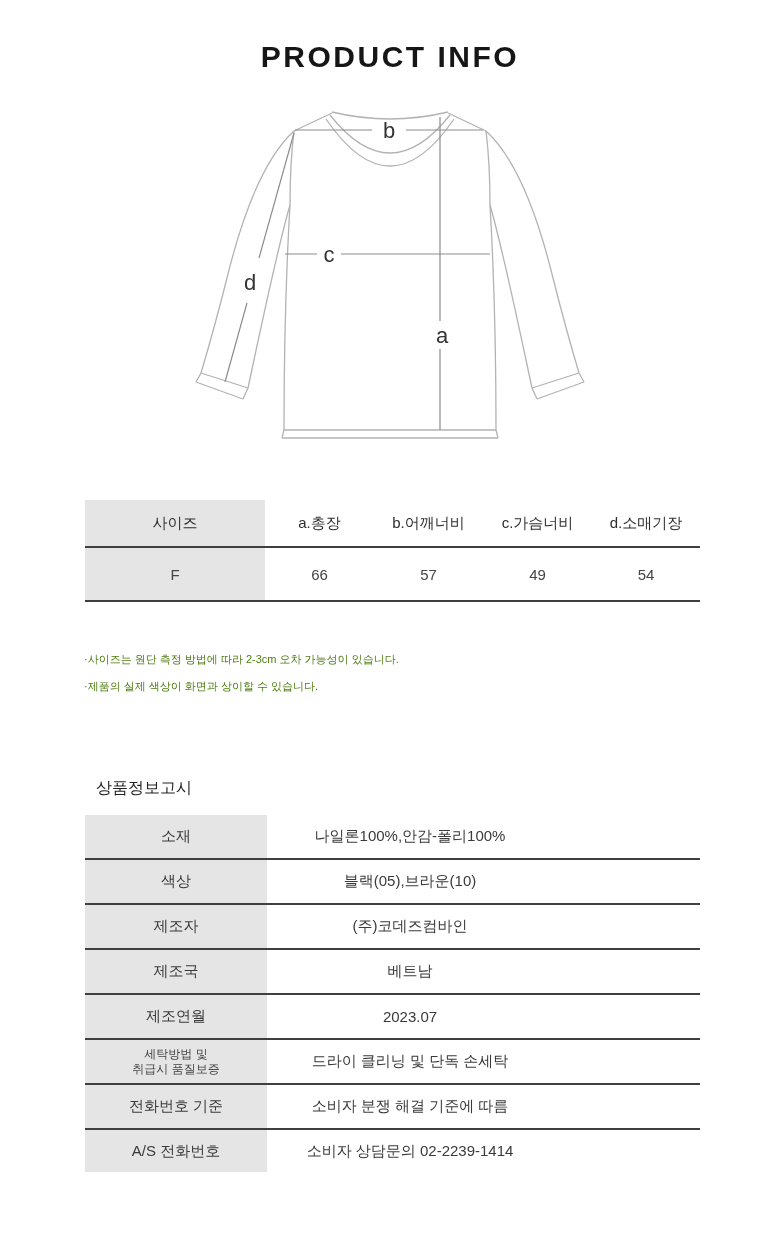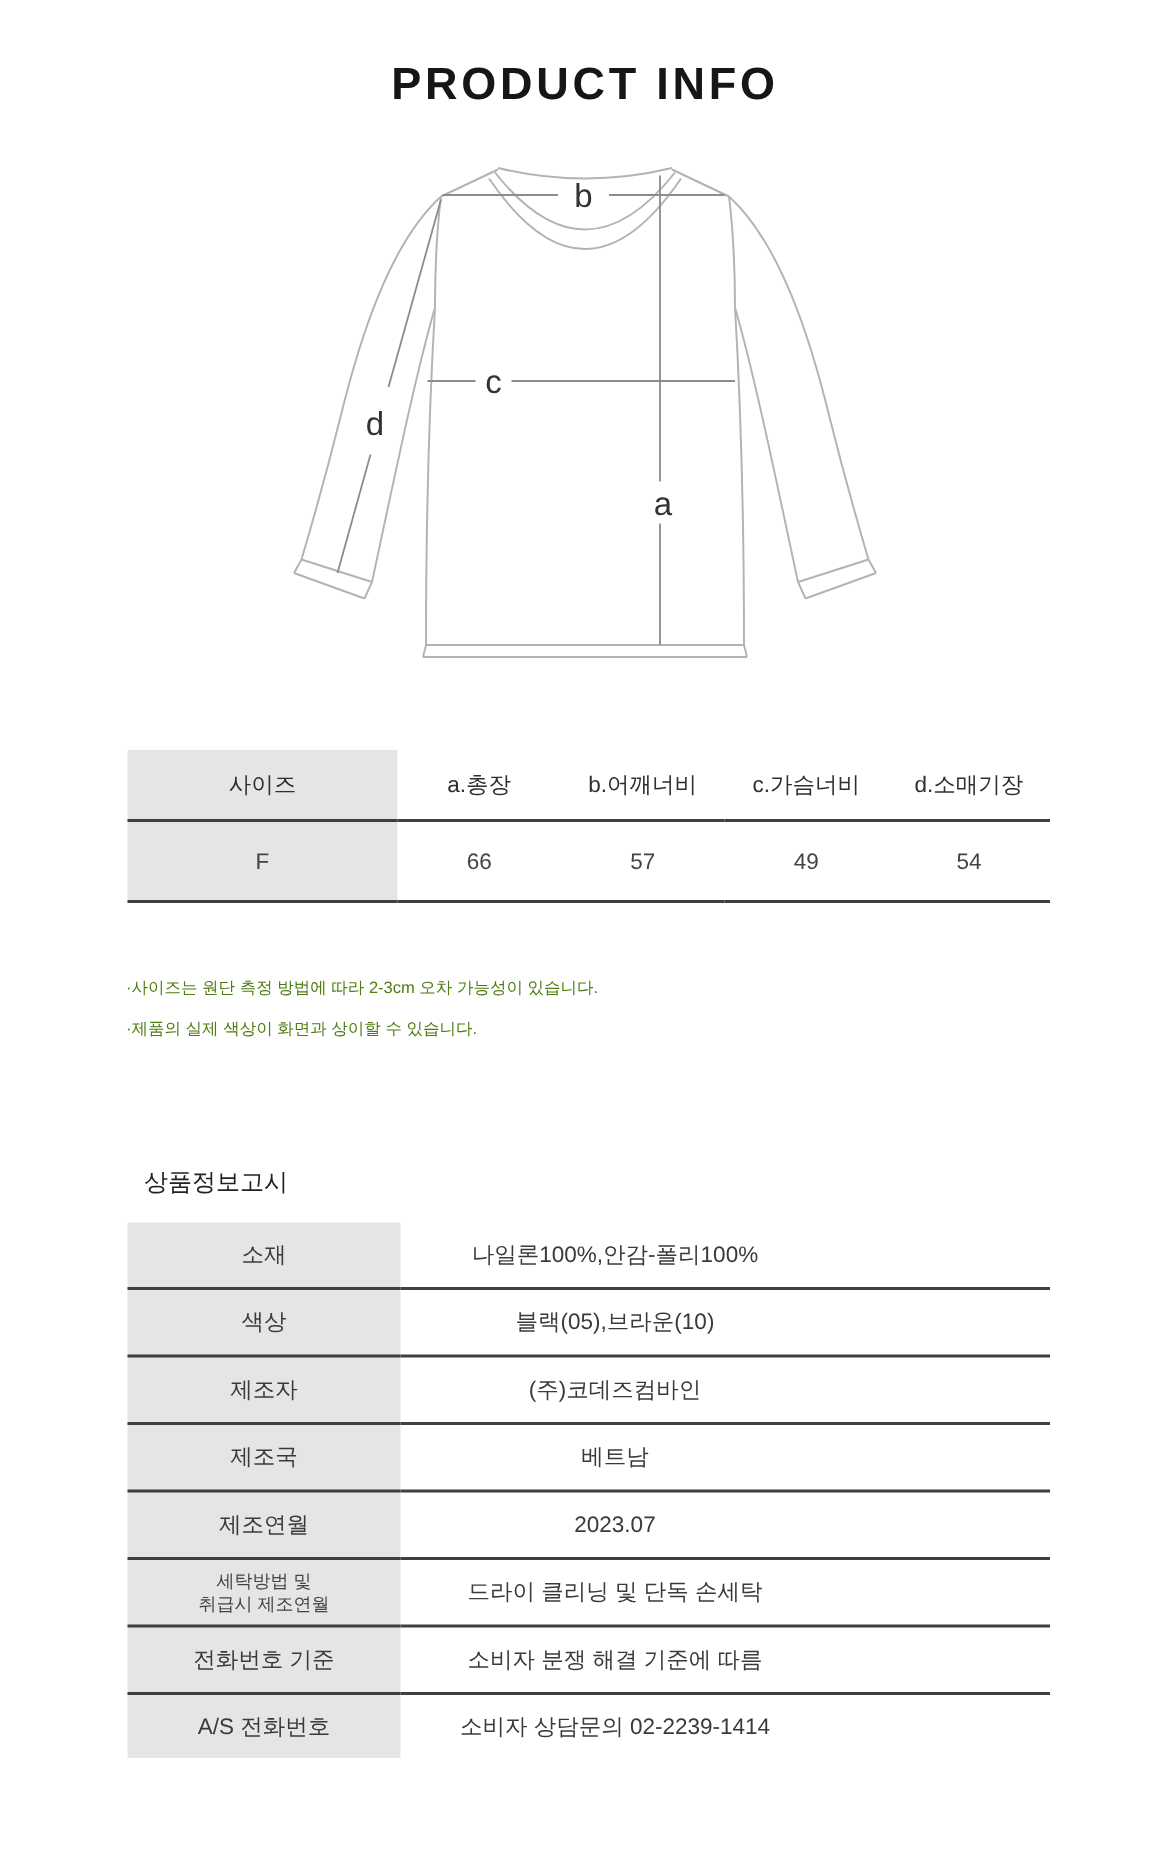--- a/index.html
+++ b/index.html
@@ -169,21 +169,21 @@
       <tr>
         <td class="label">제조국</td>
         <td class="value">베트남</td>
       </tr>
       <tr>
         <td class="label">제조연월</td>
         <td class="value">2023.07</td>
       </tr>
       <tr class="small">
         <td class="label">세탁방법 및
-취급시 제조연월</td>
+취급시 품질보증</td>
         <td class="value">드라이 클리닝 및 단독 손세탁</td>
       </tr>
       <tr>
         <td class="label">전화번호 기준</td>
         <td class="value">소비자 분쟁 해결 기준에 따름</td>
       </tr>
       <tr class="last">
         <td class="label">A/S 전화번호</td>
         <td class="value">소비자 상담문의 02-2239-1414</td>
       </tr>

